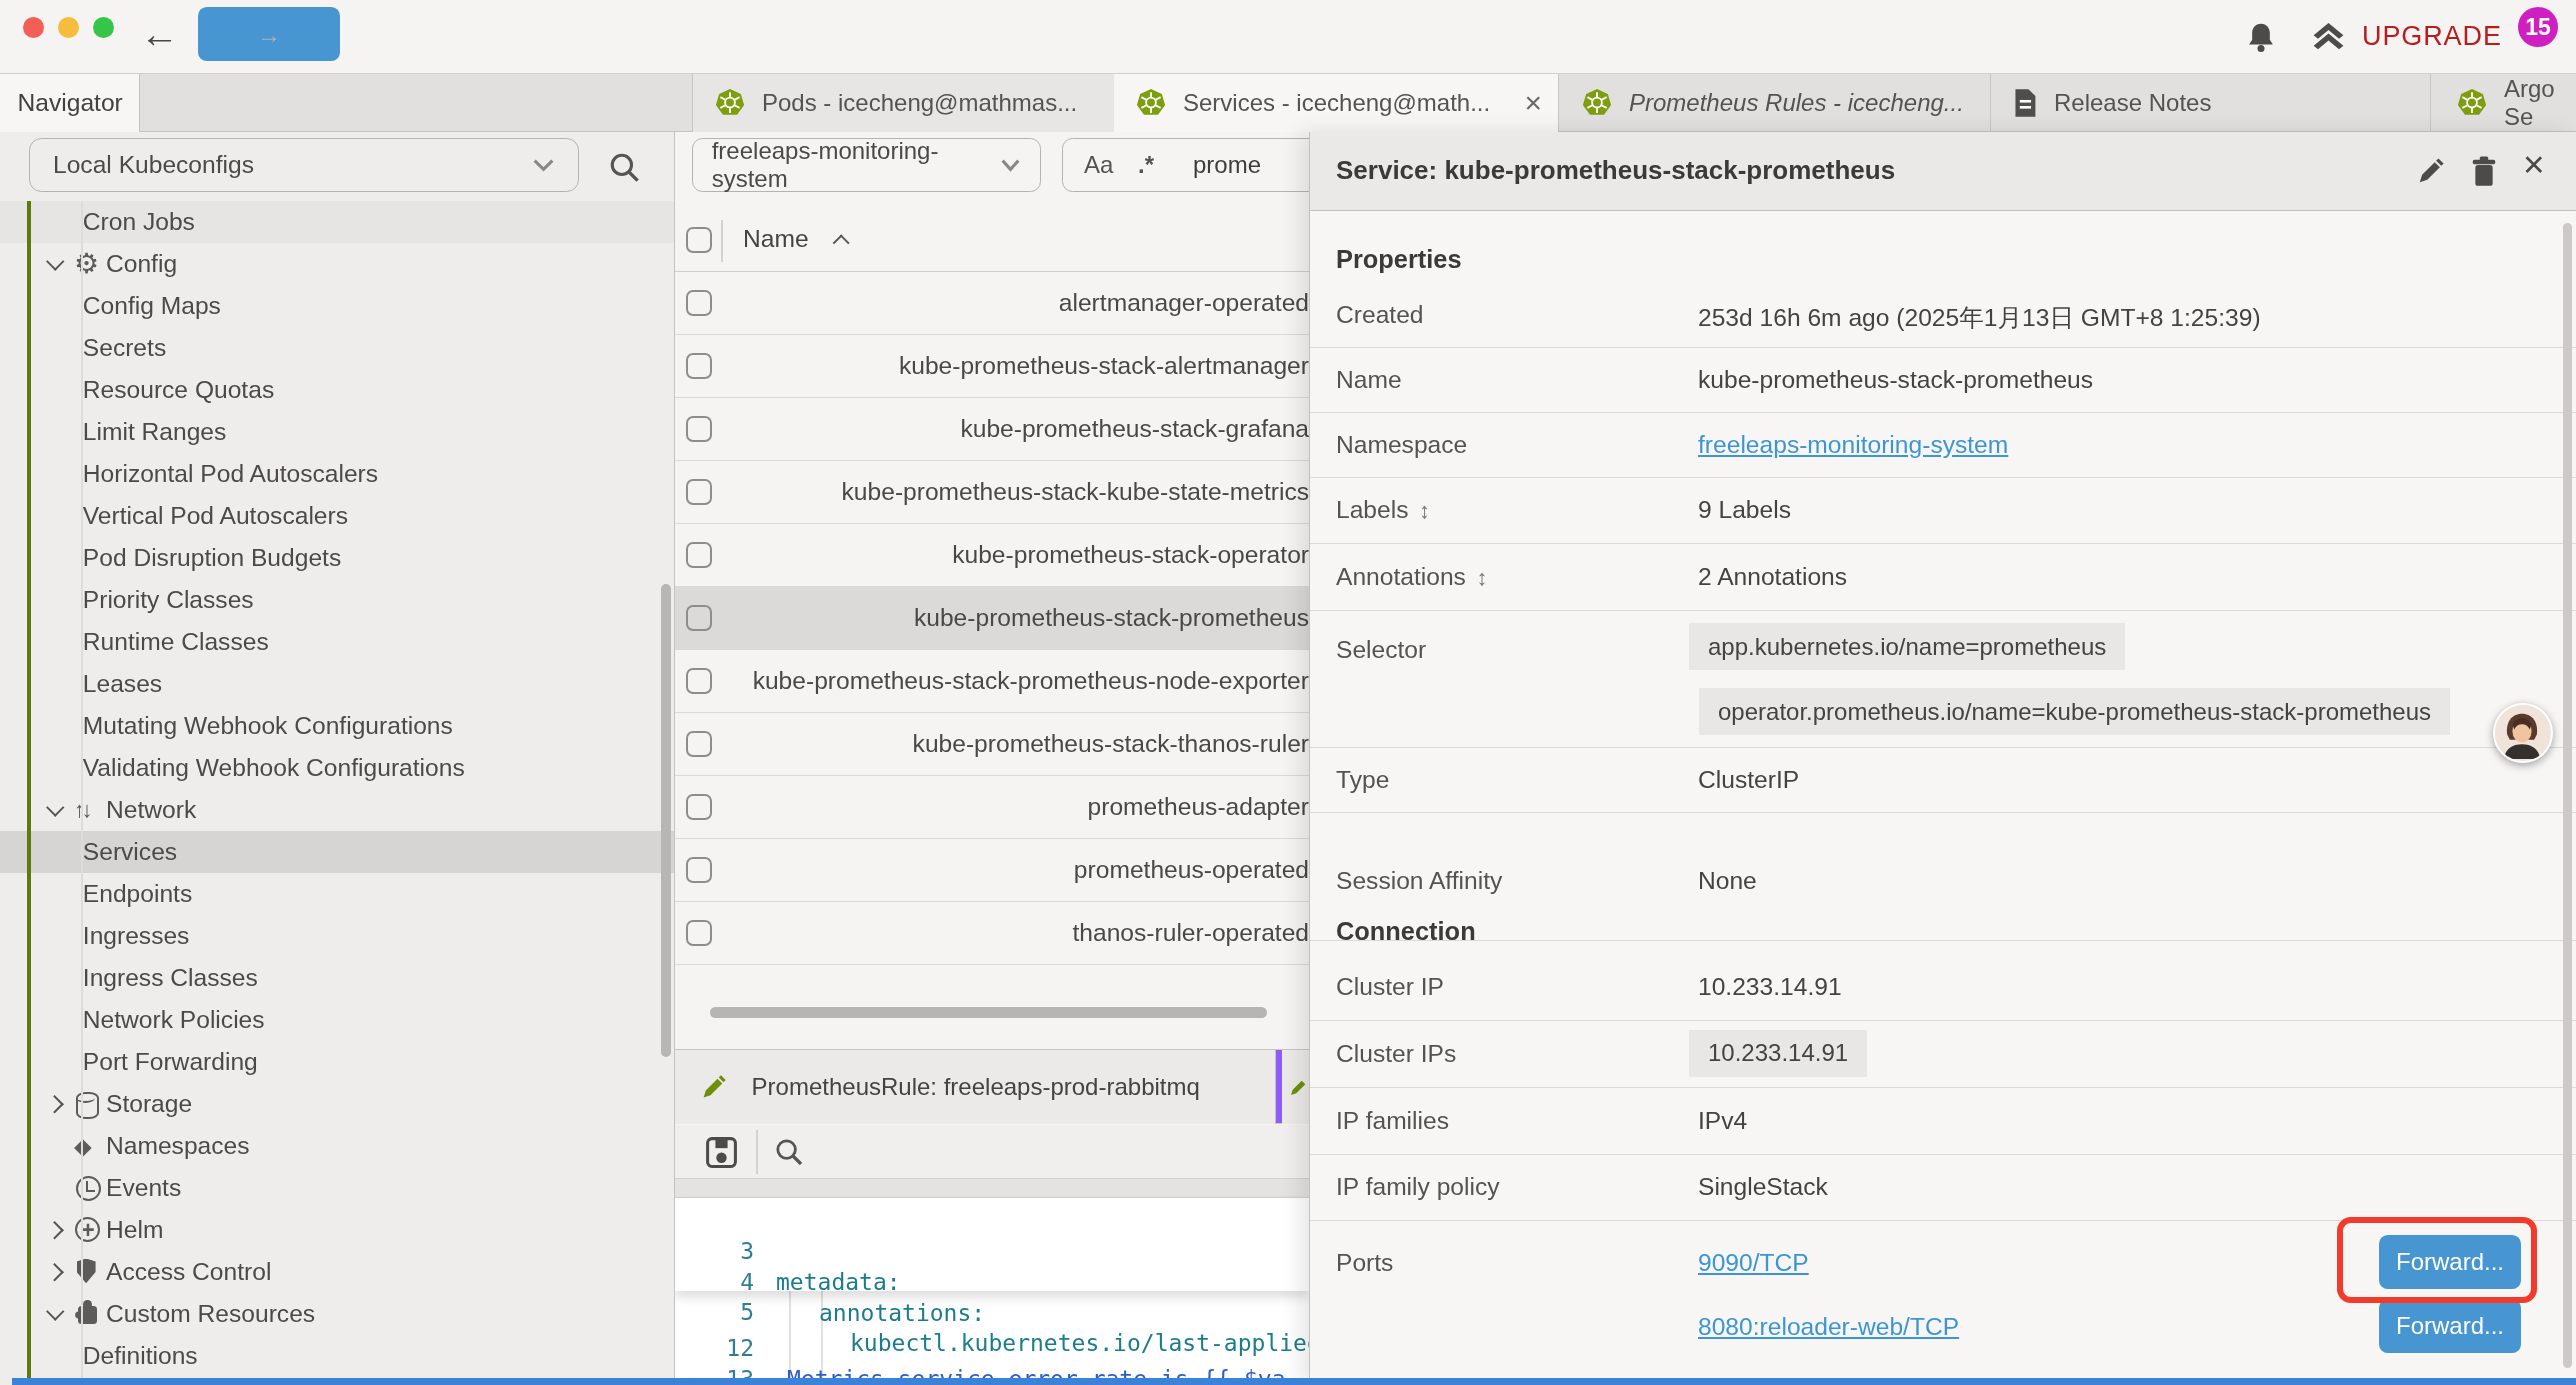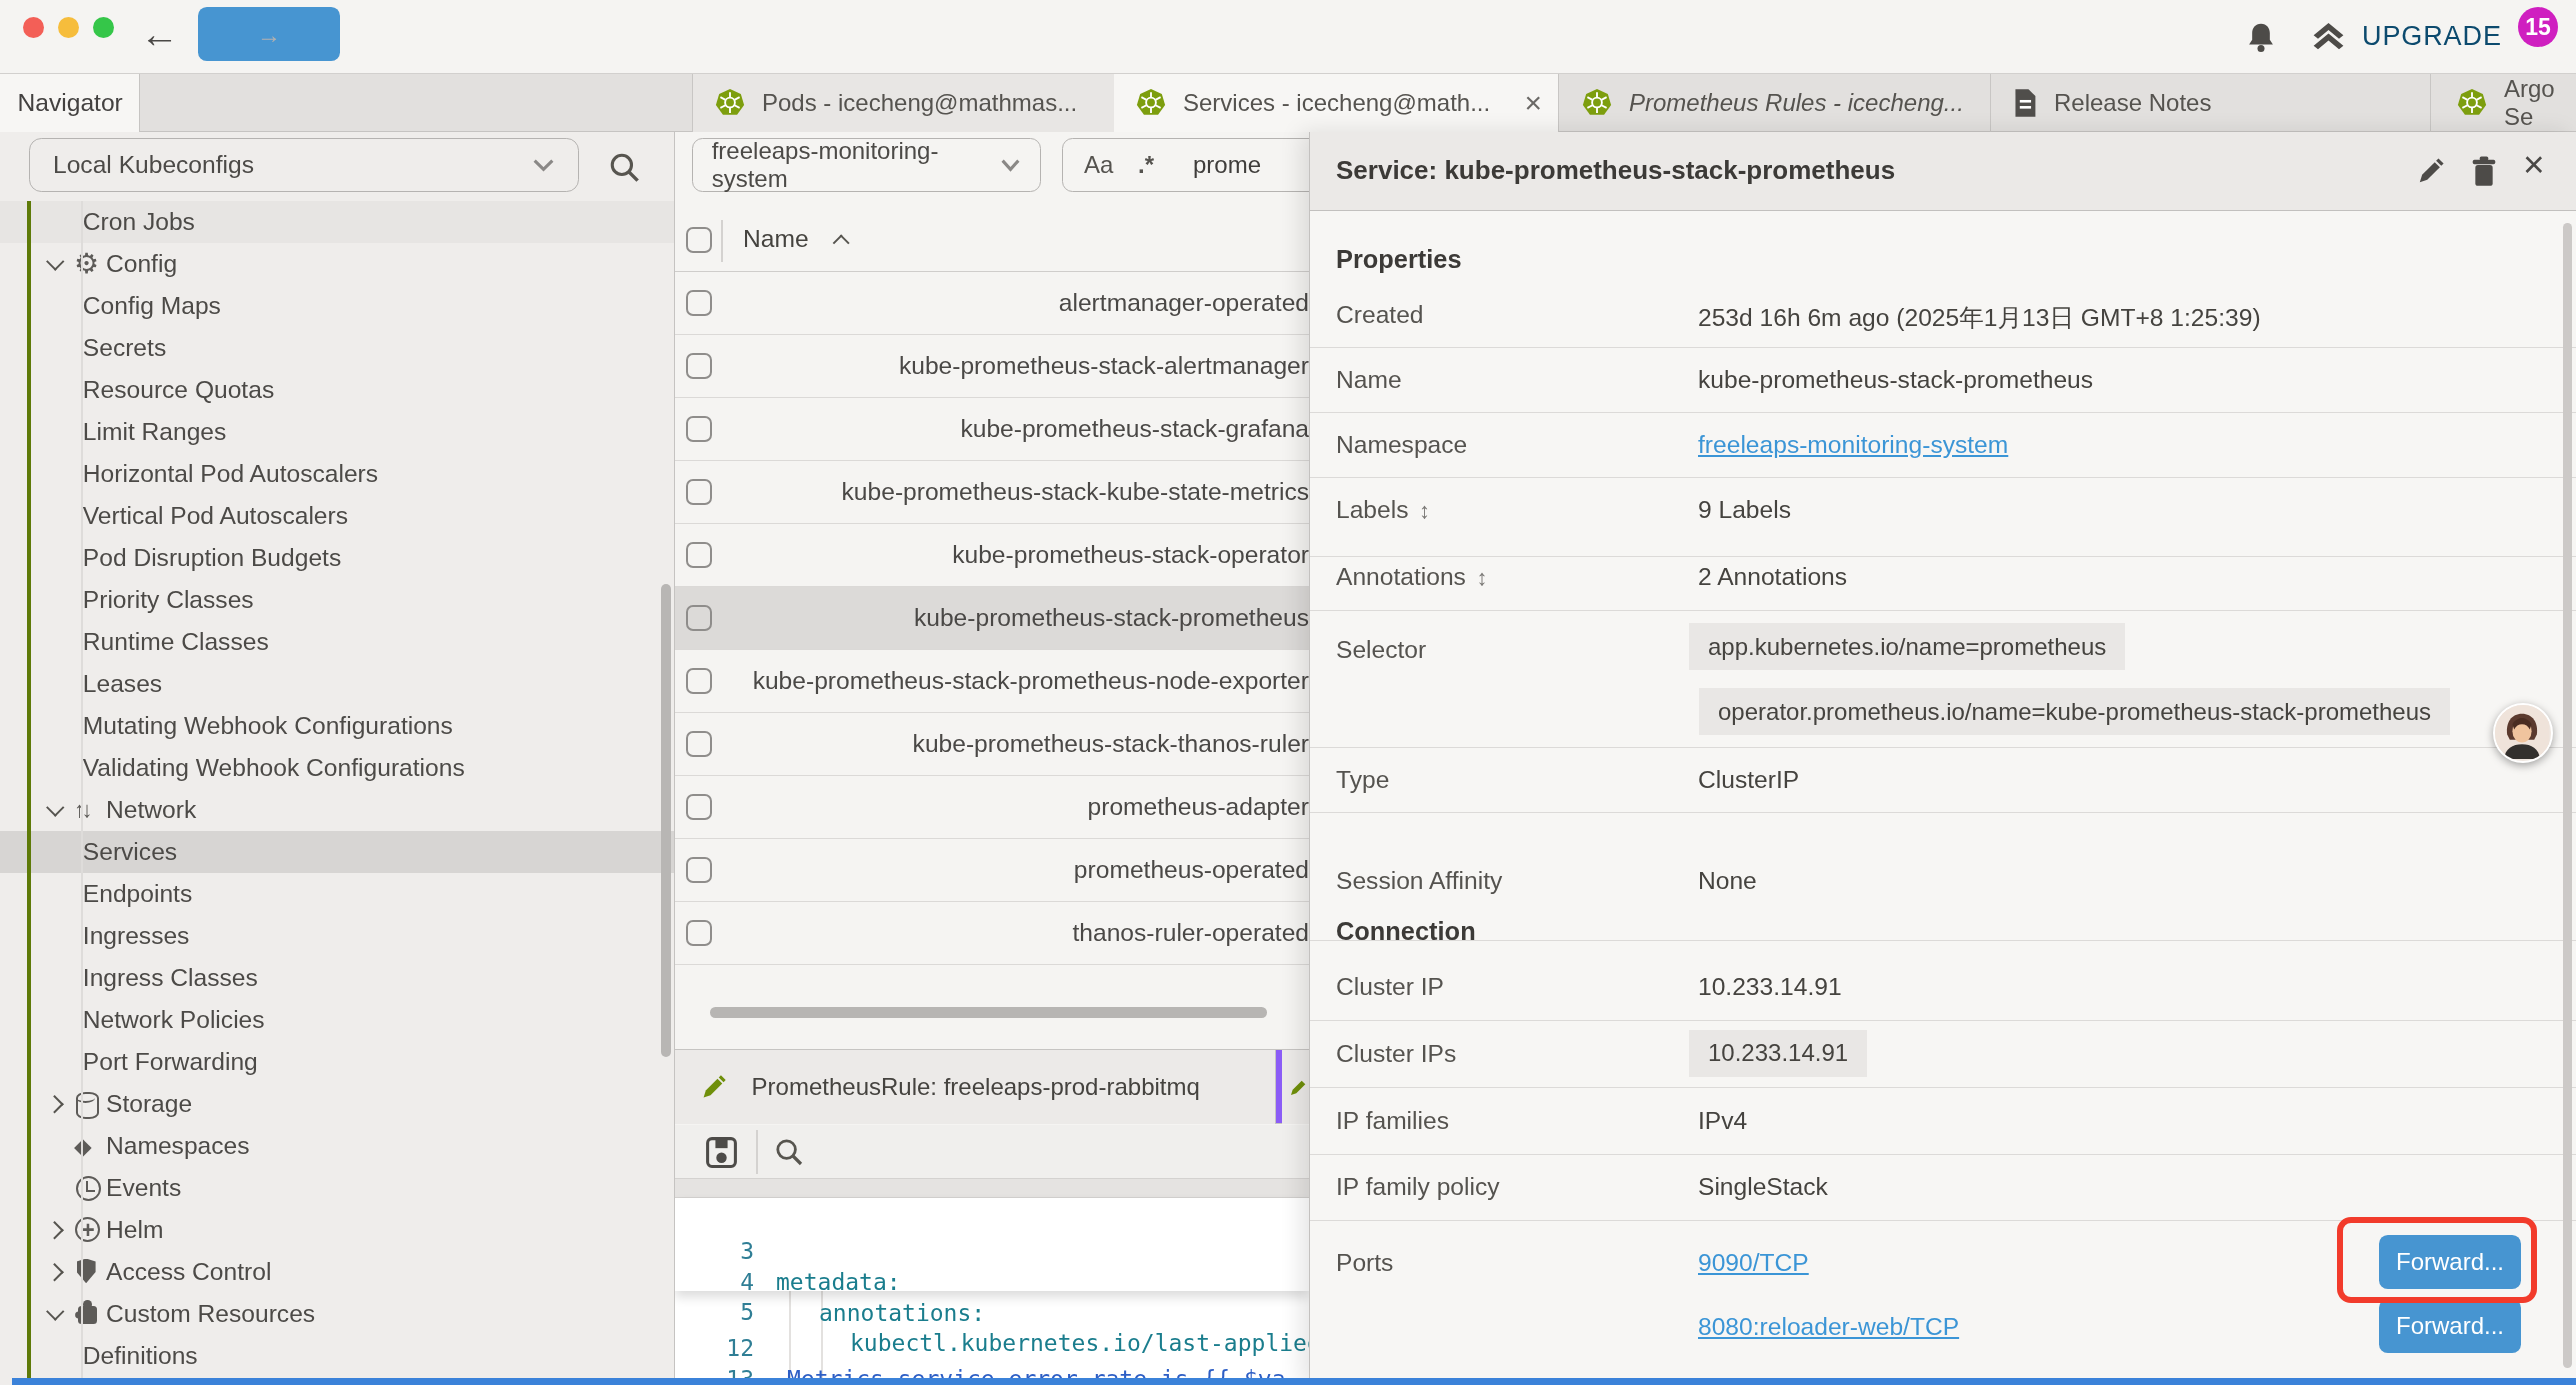--- a/index.html
+++ b/index.html
@@ -12,21 +12,21 @@
            background:#f5f4f2; border-bottom:1.8px solid #d2d0ce; }
   .light{ position:absolute; top:16.7px; width:21px; height:21px; border-radius:50%; }
   .light.red{ left:23px; background:#f35f57; }
   .light.yellow{ left:58px; background:#f6bd3c; }
   .light.green{ left:93px; background:#35c649; }
   .navarrow{ position:absolute; top:7px; font-size:39px; line-height:53px; }
   .navarrow.back{ left:140px; color:#4a4846; }
   .navarrow.fwd{ left:198px; color:#b3b1af; }
   .bell{ position:absolute; left:2246px; top:21px; }
   .upg-ico{ position:absolute; left:2311px; top:21px; }
-  .upg-label{ position:absolute; left:2362px; top:21px; font-size:27px; color:#0c4a6e; letter-spacing:0.9px; }
+  .upg-label{ position:absolute; left:2362px; top:21px; font-size:27px; color:#b91c1c; letter-spacing:0.9px; }
   .badge{ position:absolute; left:2518px; top:7px; width:40px; height:40px; border-radius:50%;
           background:#cf1fc0; color:#fff; font-size:23px; font-weight:bold;
           display:flex; align-items:center; justify-content:center; }
 
   
   .tabbar{ position:absolute; left:0; top:74px; width:2576px; height:58px;
            background:#e2e0de; border-bottom:1.8px solid #c6c4c2; }
   .navtab{ position:absolute; left:0; top:0; width:140px; height:58px; background:#f7f6f4;
            border-right:1.8px solid #c6c4c2; display:flex; align-items:center; padding-left:17.5px;
            font-size:24.6px; color:#434140; }
@@ -616,21 +616,21 @@
       <span class="dvalue" style="top:17.5px">253d 16h 6m ago (2025年1月13日 GMT+8 1:25:39)</span>
     </div>
     <div class="drow" style="top:216px; height:65px">
       <span class="dlabel" style="top:17.5px">Name</span>
       <span class="dvalue" style="top:17.5px">kube-prometheus-stack-prometheus</span>
     </div>
     <div class="drow" style="top:281px; height:65px">
       <span class="dlabel" style="top:17.5px">Namespace</span>
       <span class="dvalue dlink" style="top:17.5px">freeleaps-monitoring-system</span>
     </div>
-    <div class="drow" style="top:345px; height:80px">
+    <div class="drow" style="top:345px; height:67px">
       <span class="dlabel" style="top:19px"><span>Labels</span><span class="updn">↕</span></span>
       <span class="dvalue" style="top:19px">9 Labels</span>
     </div>
     <div class="drow" style="top:412px; height:67px">
       <span class="dlabel" style="top:19px"><span>Annotations</span><span class="updn">↕</span></span>
       <span class="dvalue" style="top:19px">2 Annotations</span>
     </div>
     <div class="drow" style="top:479px; height:137px">
       <span class="dlabel" style="top:24.6px">Selector</span>
       <span class="dvalue" style="top:12.3px; left:379px"><span class="chip">app.kubernetes.io/name=prometheus</span></span>

